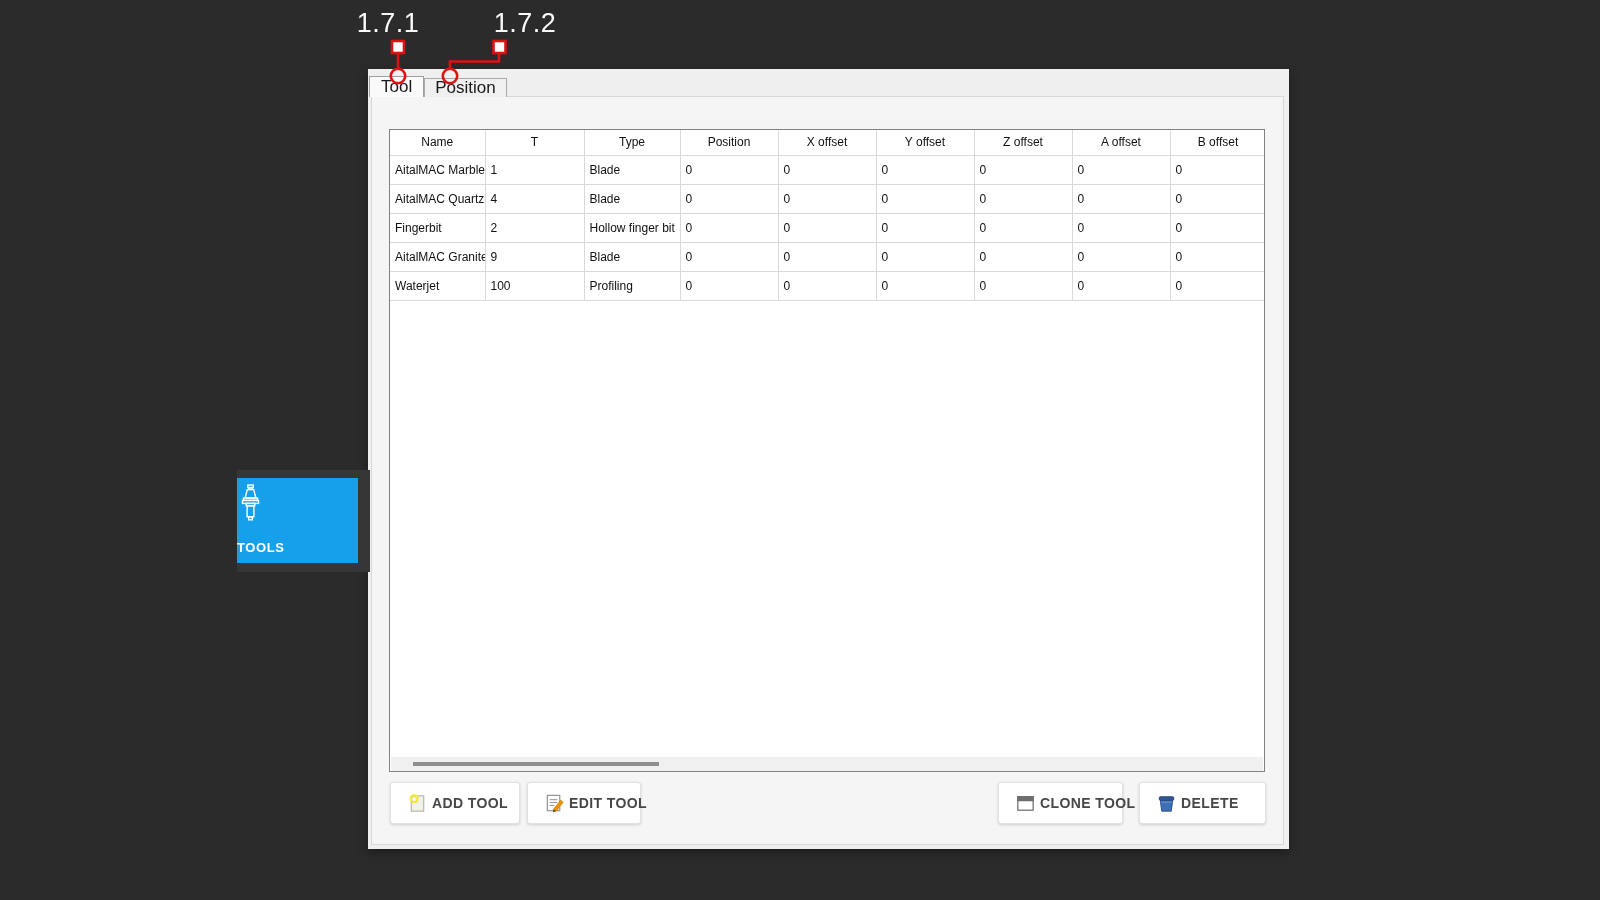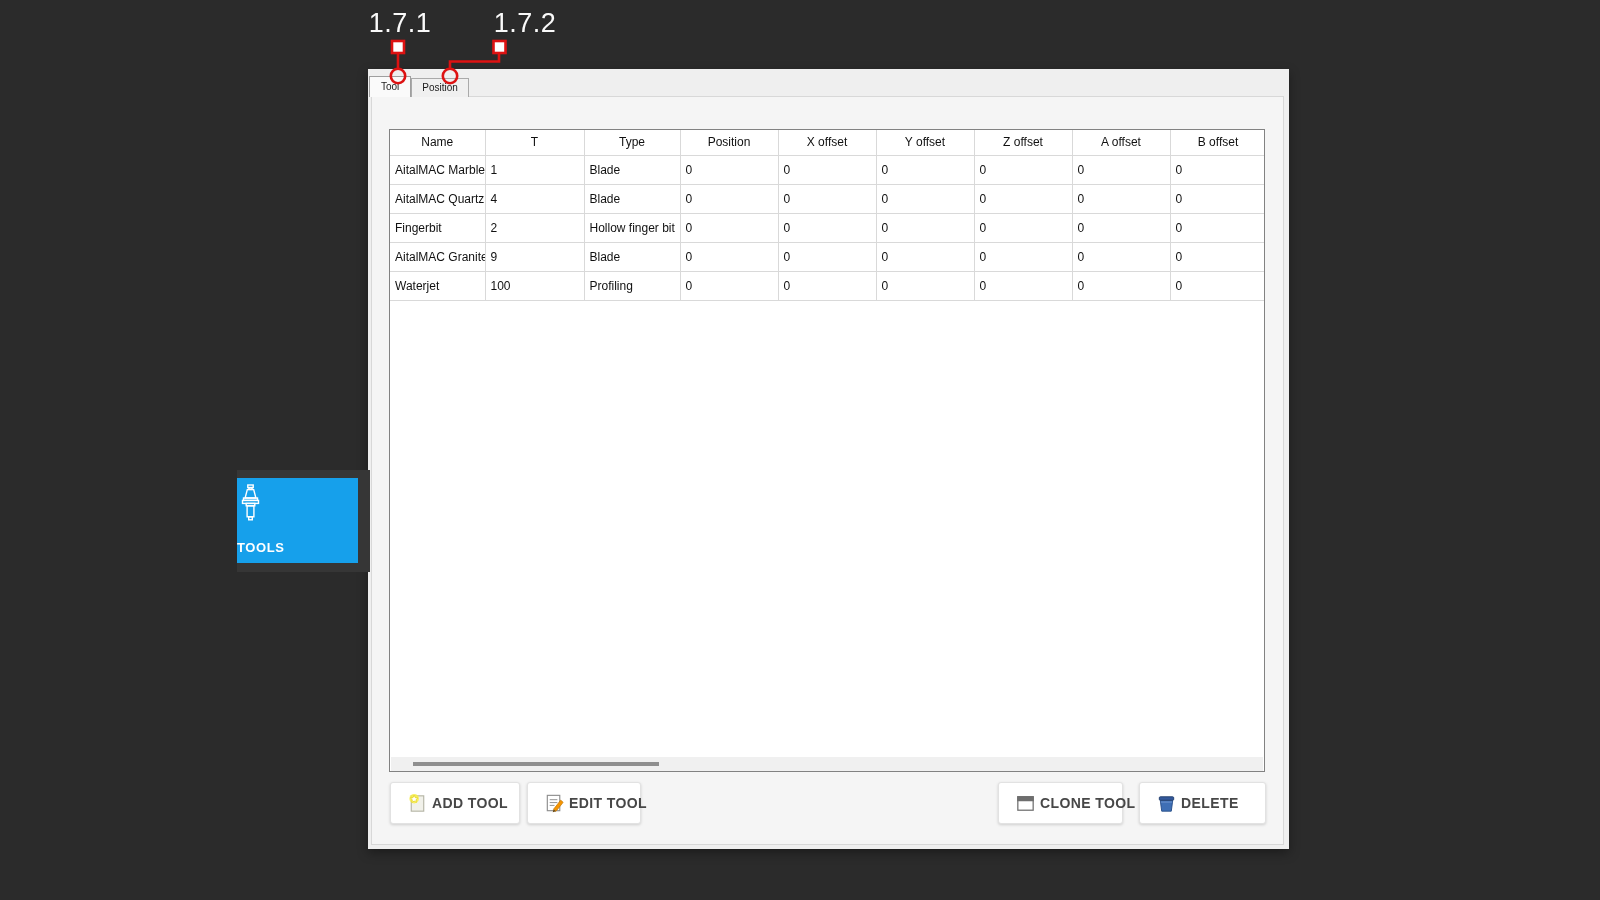--- a/index.html
+++ b/index.html
@@ -12,39 +12,39 @@
     -webkit-font-smoothing:antialiased;
   }
 
   
   .ann-label {
     position:absolute; top:8px;
     transform:translateX(-50%);
     color:#fafafa; font-size:27px; font-weight:400;
     z-index:11; letter-spacing:0.5px;
   }
-  #ann-label-1 { left:400px; }
+  #ann-label-1 { left:388px; }
   #ann-label-2 { left:501px;margin-left:24px; }
   #ann-overlay {
     position:absolute; left:0; top:0; width:1600px; height:900px;
     z-index:10; pointer-events:none;
   }
 
   
   .panel {
     position:absolute; left:368px; top:69px; width:921px; height:780px;
     background:#efefef;
     box-shadow:0 4px 10px rgba(0,0,0,0.35);
   }
   .tabstrip {
     position:absolute; left:1px; top:7px;
     display:flex; align-items:flex-end; z-index:3;
   }
   .tab {
-    font-size:10px; color:#1a1a1a; cursor:default;
+    font-size:17px; color:#1a1a1a; cursor:default;
     white-space:nowrap;
   }
   .tab-active {
     height:21px; line-height:19px; padding:0 11px;
     background:#fafafa; border:1px solid #9f9f9f; border-bottom:none;
     position:relative; z-index:2;
   }
   .tab-inactive {
     height:19px; line-height:17px; padding:0 10px;
     background:#f0f0f0; border:1px solid #aaaaaa; border-bottom:none;

